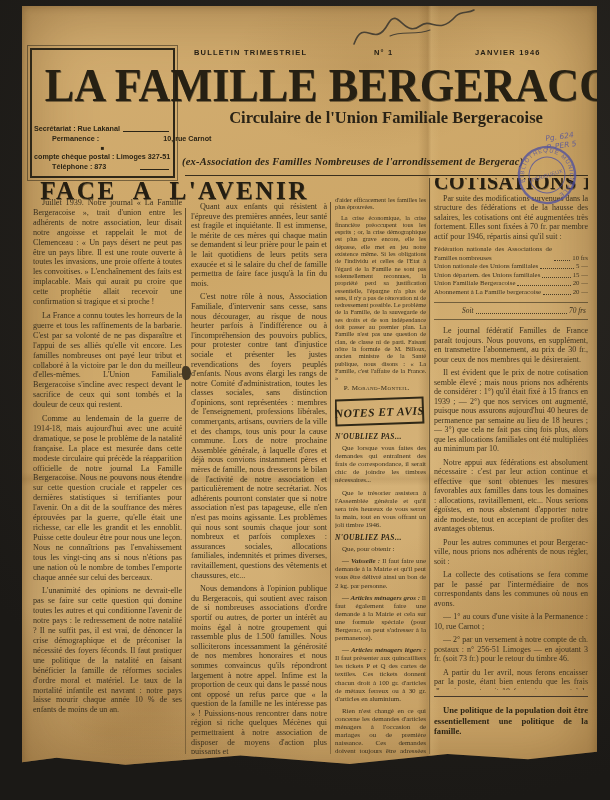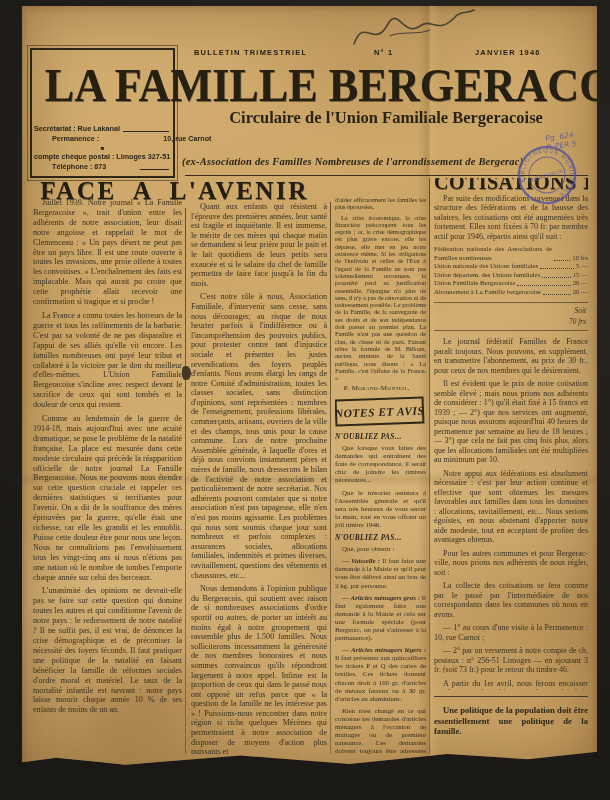--- a/index.html
+++ b/index.html
@@ -96,21 +96,21 @@
   .cot-head{font-family:"Liberation Serif",serif;font-weight:bold;font-size:21.5px;color:#241e12;
     letter-spacing:.5px;white-space:nowrap;transform:scaleX(.93);transform-origin:left;margin-bottom:6px;
     text-shadow:.5px .5px 0 rgba(36,30,18,.45);}
   .fees{font-size:6.8px;line-height:8.6px;margin:3px 0 2px 0;}
   .fee-row{display:flex;align-items:flex-end;}
   .fee-row .lbl{max-width:118px;}
   .fee-row .leader{flex:1;border-bottom:1px dotted #4a3e28;margin:0 2px 1.5px 2px;min-width:6px;}
   .fee-row .amt{white-space:nowrap;}
   .total-row{display:flex;align-items:flex-end;font-style:italic;font-size:7.4px;
     border-top:1px solid rgba(74,62,40,.7);border-bottom:1px solid rgba(74,62,40,.7);
-    padding:4px 2px 4px 28px;margin:5px 0 6px 0;flex-direction:column;}
+    padding:4px 2px 4px 28px;margin:5px 0 6px 0;}
   .total-row .leader{flex:1;border-bottom:1px dotted #4a3e28;margin:0 2px 1.5px 2px;}
   .col4 p{margin-bottom:4px;text-indent:9px;}
   .c4-footer{position:absolute;left:412px;top:690px;width:154px;border-top:1.2px solid #46392a;padding-top:8px;}
   .c4-footer p{font-weight:bold;font-size:8.6px;line-height:10.5px;text-align:justify;color:#2d2616;text-indent:9px;}
 </style>
 </head>
 <body>
 
 <div class="scan">
   <div class="paper">

